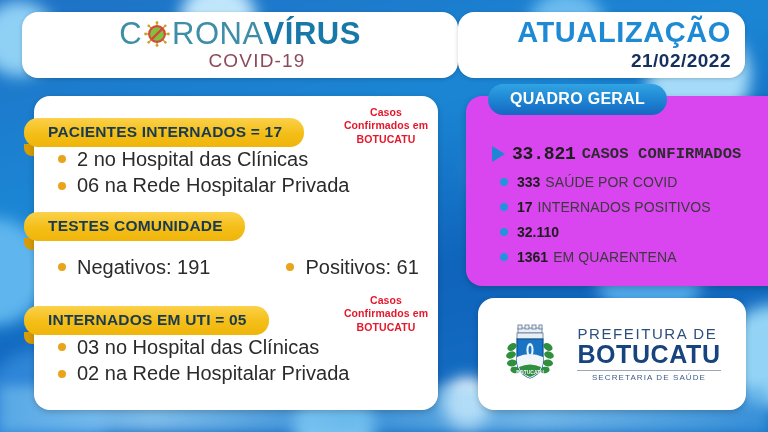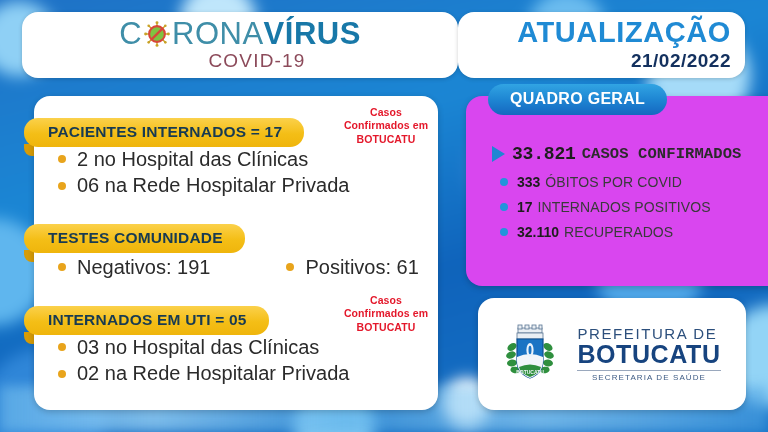--- a/index.html
+++ b/index.html
@@ -192,21 +192,21 @@
       <div class="bline">
         <span class="dot"></span>
         <span>2 no Hospital das Clínicas</span>
       </div>
       <div class="bline">
         <span class="dot"></span>
         <span>06 na Rede Hospitalar Privada</span>
       </div>
     </div>
 
-    <div class="pill-wrap" style="top:128px;text-align:center;">
+    <div class="pill-wrap" style="top:116px;text-align:center;">
       <span class="pill">TESTES COMUNIDADE</span>
     </div>
     <div class="bullets" style="top:158px; display:flex; gap:76px;">
       <div class="bline">
         <span class="dot"></span>
         <span>Negativos: 191</span>
       </div>
       <div class="bline">
         <span class="dot"></span>
         <span>Positivos: 61</span>
@@ -239,31 +239,35 @@
     <div class="hero">
       <span class="tri"></span>
       <span class="num">33.821</span>
       <span class="lbl">CASOS CONFIRMADOS</span>
     </div>
 
     <div class="rstats">
       <div class="rline">
         <span class="bdot"></span>
         <span class="rn">333</span>
-        <span class="rl">ÓBITOS POR COVID</span>
+        <span class="rl">SAÚDE POR COVID</span>
       </div>
       <div class="rline">
         <span class="bdot"></span>
         <span class="rn">17</span>
         <span class="rl">INTERNADOS POSITIVOS</span>
       </div>
       <div class="rline">
         <span class="bdot"></span>
         <span class="rn">32.110</span>
-        <span class="rl">RECUPERADOS</span>
+      </div>
+      <div class="rline">
+        <span class="bdot"></span>
+        <span class="rn">1361</span>
+        <span class="rl">EM QUARENTENA</span>
       </div>
     </div>
   </div>
 
   <div class="card-logo">
     <span class="crest">
       <svg viewBox="0 0 54 62" width="54" height="62">
 
         <g fill="#2f8f3e">
           <ellipse cx="9" cy="24" rx="5" ry="3.4" transform="rotate(-35 9 24)"></ellipse>

